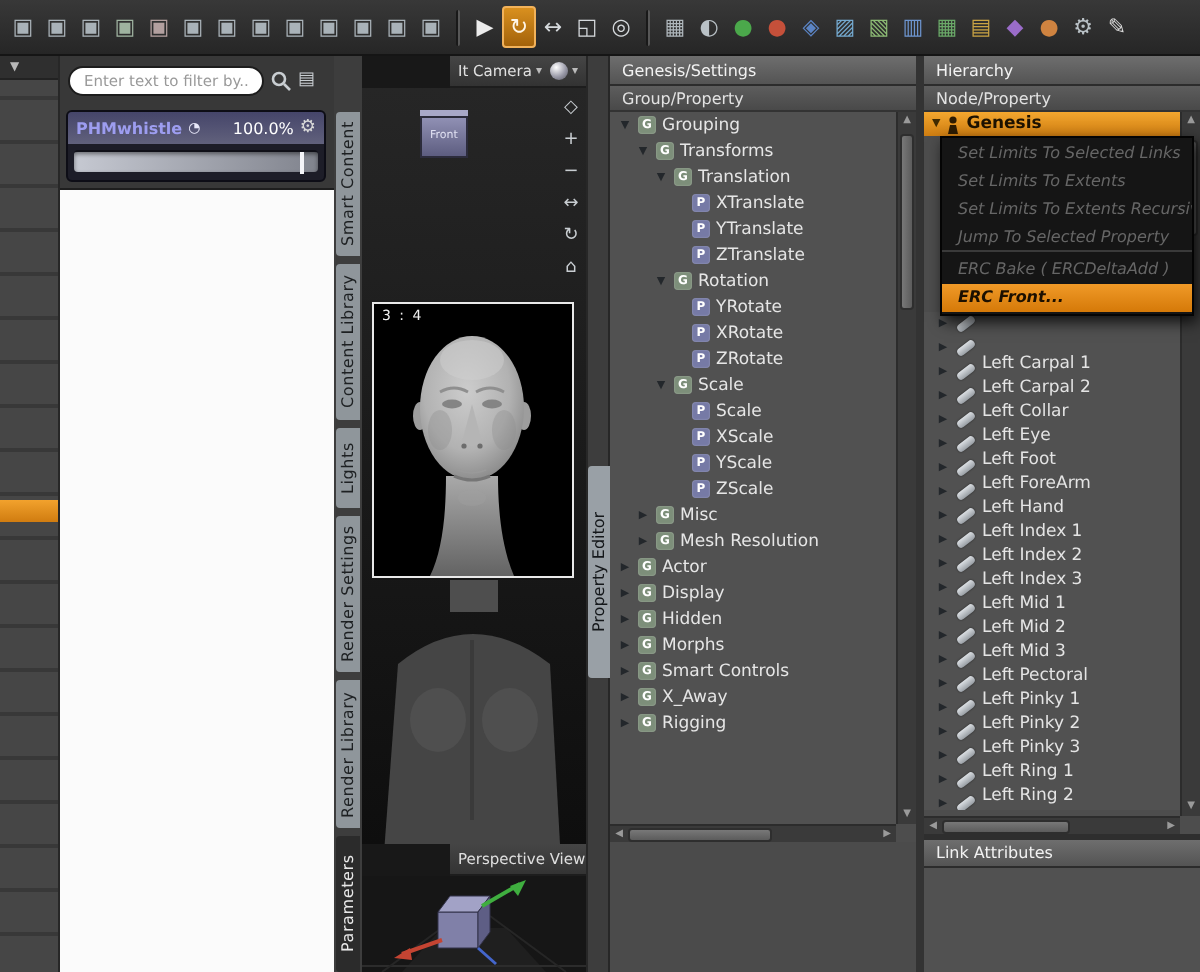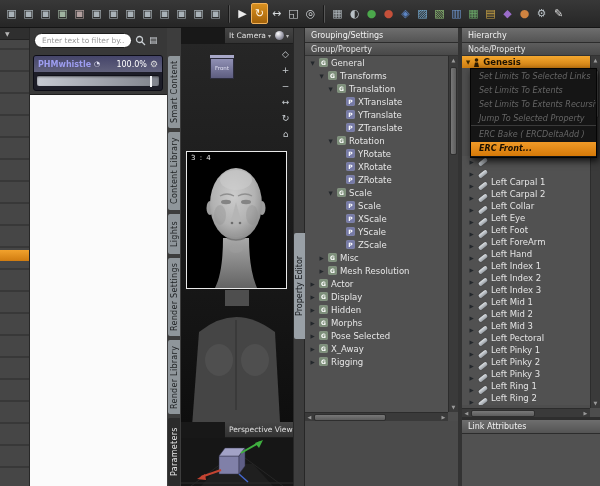--- a/index.html
+++ b/index.html
@@ -441,28 +441,28 @@
         <line x1="58" y1="36" x2="67" y2="44" stroke="#4466cc" stroke-width="1.5"></line>
       </svg>
     </div>
   </div>
 
   <div class="pe-strip">
     <div class="pe-tab">Property Editor</div>
   </div>
 
   <div class="grouping">
-    <div class="panel-title">Grouping/Settings</div>
+    <div class="panel-title">Genesis/Settings</div>
     <div class="col-header">Group/Property</div>
     <div class="g-tree">
 
         <div class="g-row" data-depth="0" data-icon="G" data-arrow="down">
           <span class="t-arrow"></span>
           <span class="type-ic">G</span>
-          <span class="t-label">General</span>
+          <span class="t-label">Grouping</span>
         </div>
 
         <div class="g-row" data-depth="1" data-icon="G" data-arrow="down">
           <span class="t-arrow"></span>
           <span class="type-ic">G</span>
           <span class="t-label">Transforms</span>
         </div>
 
         <div class="g-row" data-depth="2" data-icon="G" data-arrow="down">
           <span class="t-arrow"></span>
@@ -574,21 +574,21 @@
 
         <div class="g-row" data-depth="0" data-icon="G" data-arrow="right">
           <span class="t-arrow"></span>
           <span class="type-ic">G</span>
           <span class="t-label">Morphs</span>
         </div>
 
         <div class="g-row" data-depth="0" data-icon="G" data-arrow="right">
           <span class="t-arrow"></span>
           <span class="type-ic">G</span>
-          <span class="t-label">Pose Selected</span>
+          <span class="t-label">Smart Controls</span>
         </div>
 
         <div class="g-row" data-depth="0" data-icon="G" data-arrow="right">
           <span class="t-arrow"></span>
           <span class="type-ic">G</span>
           <span class="t-label">X_Away</span>
         </div>
 
         <div class="g-row" data-depth="0" data-icon="G" data-arrow="right">
           <span class="t-arrow"></span>

